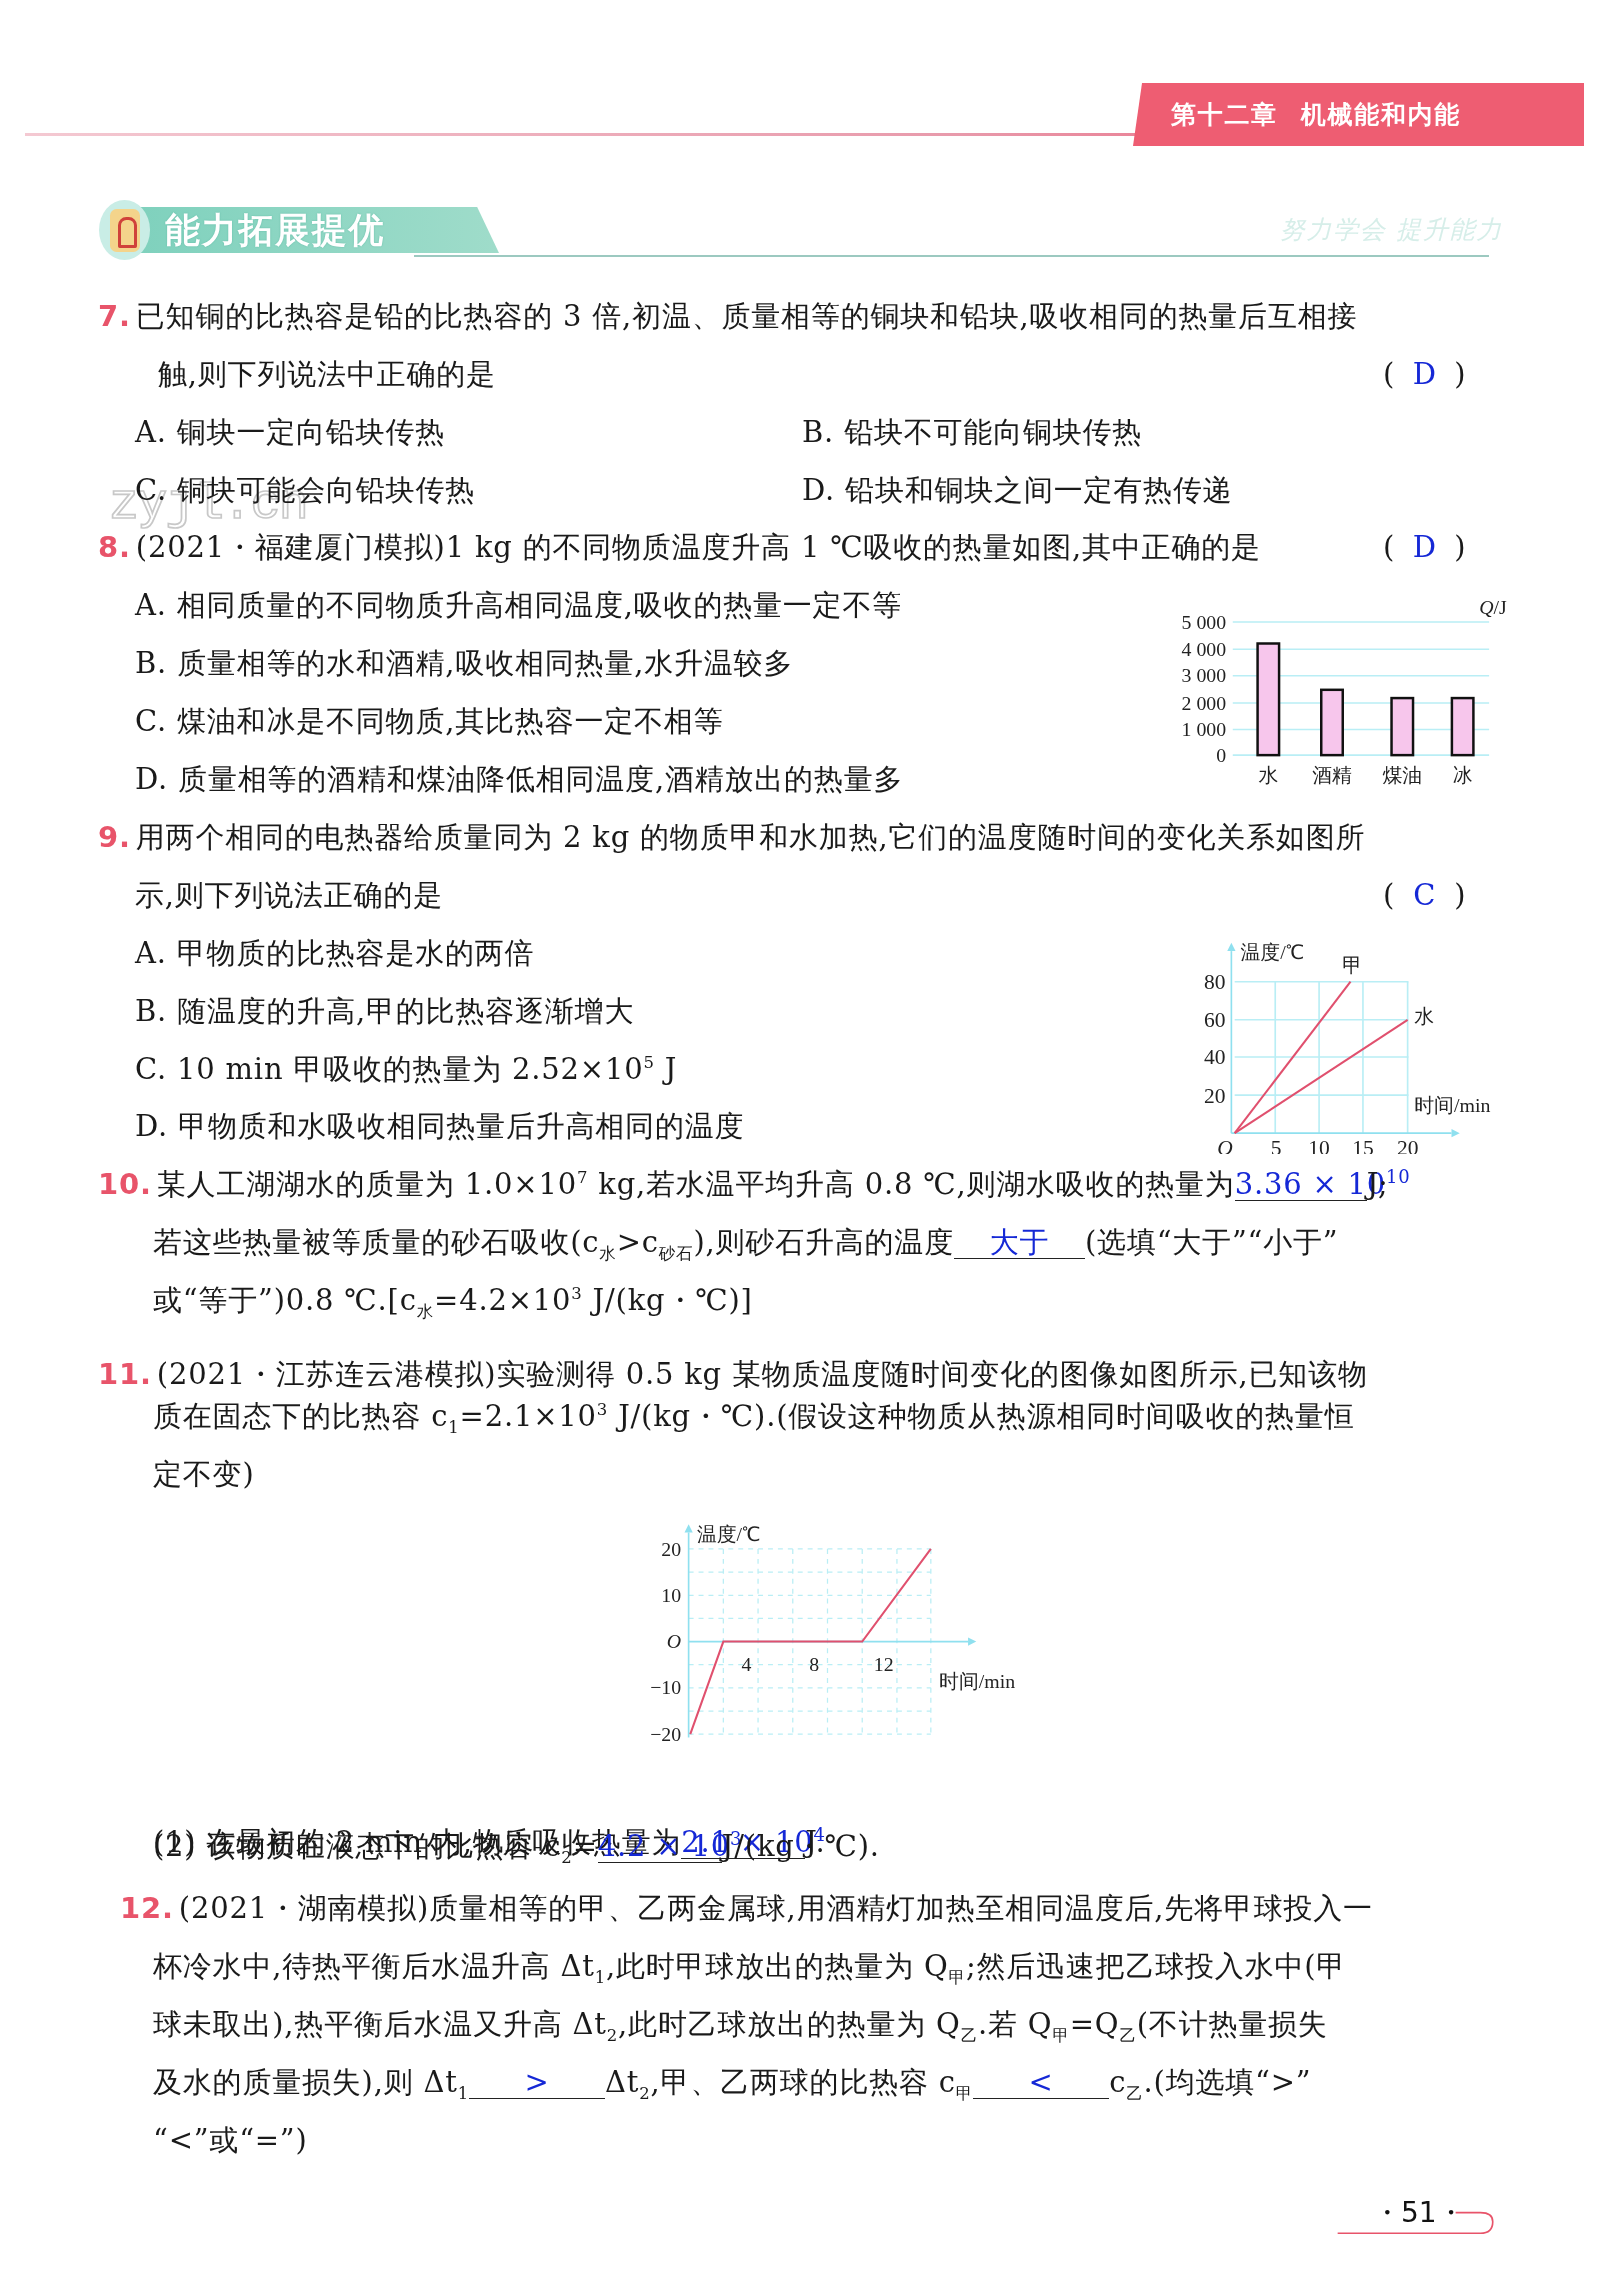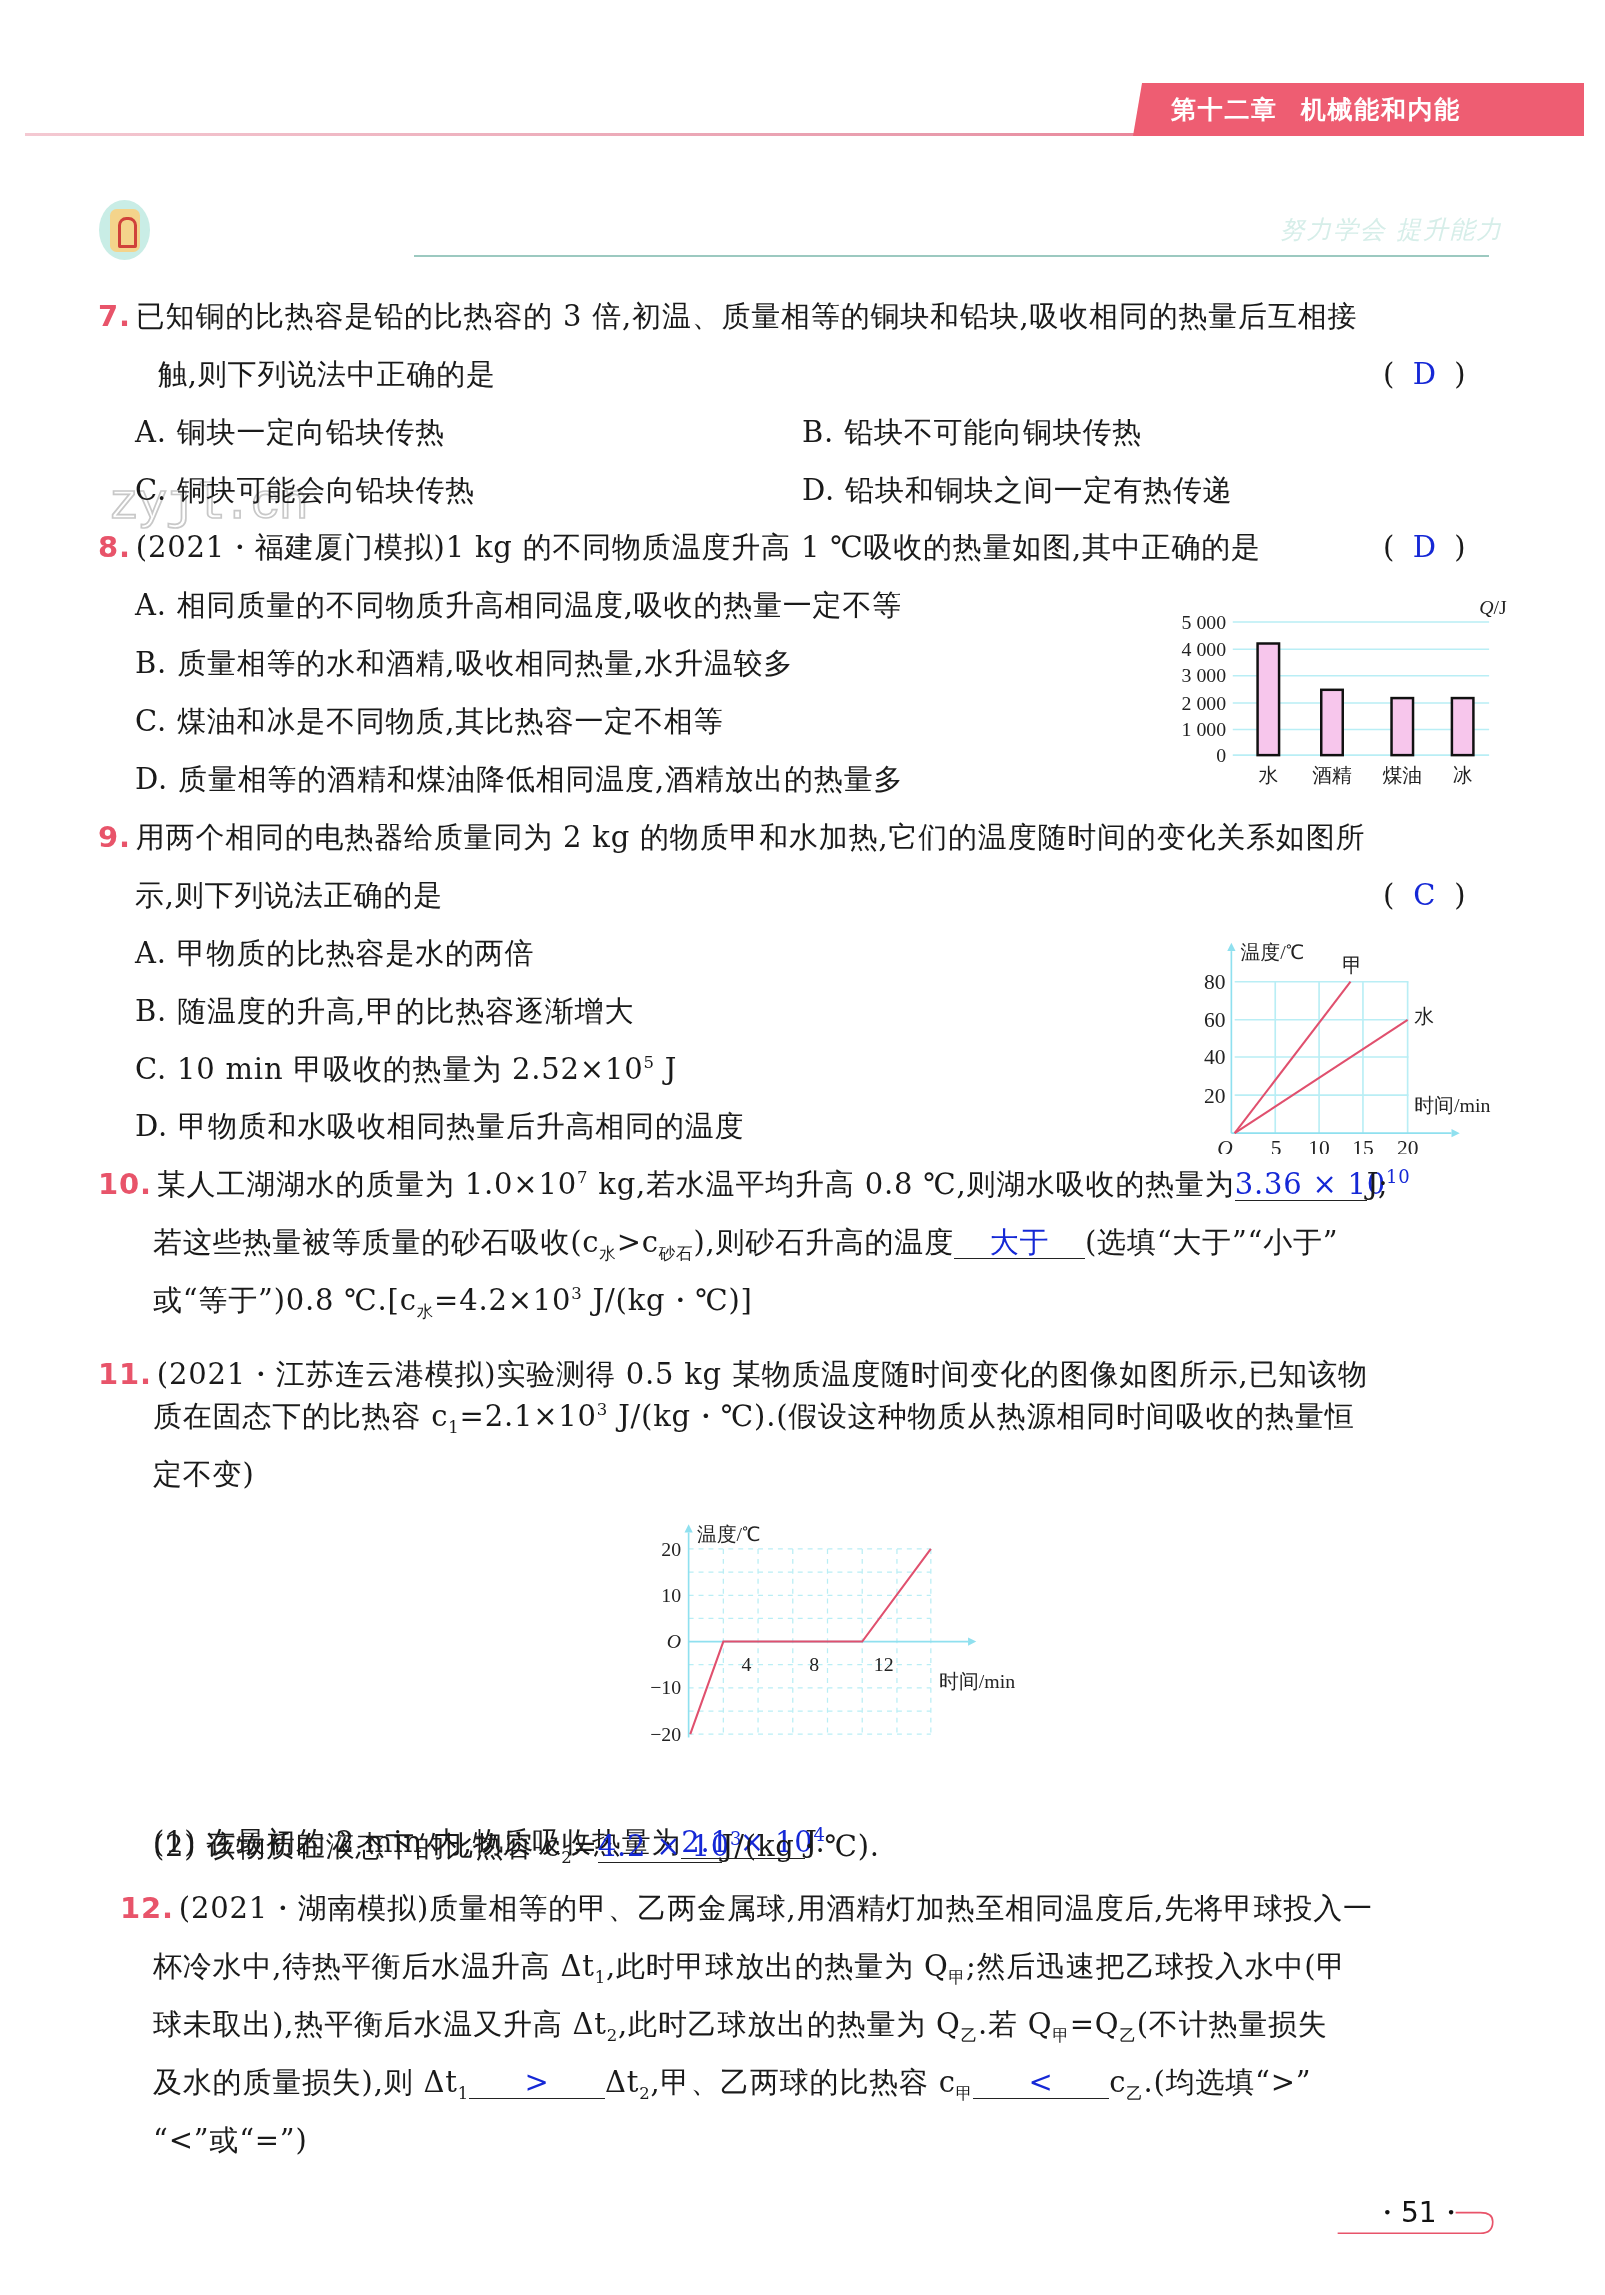--- a/index.html
+++ b/index.html
@@ -1,21 +1,21 @@
 <!DOCTYPE html>
 <html style="font-size:13.2px"><head>
 <meta charset="utf-8">
 <style>
   * { box-sizing: border-box; margin: 0; padding: 0; }
   html, body { width: 1606px; height: 2295px; background: #ffffff; }
   body { position: relative; font-family: "DejaVu Serif", "Liberation Serif", serif; color: #1a1a1a; overflow: hidden; }
 
   
   .hdr-line { position: absolute; left: 25px; top: 133px; width: 1555px; height: 2.5px; background: linear-gradient(90deg, #f4c9d2 0%, #e89aab 60%, #ee5570 100%); }
-  .chapter-tab { position: absolute; left: 1133px; top: 83px; width: 451px; height: 53px; background: #ee5d72; clip-path: polygon(2% 0, 100% 0, 100% 100%, 0 100%); display: flex; align-items: center; padding-left: 38px; }
+  .chapter-tab { position: absolute; left: 1133px; top: 83px; width: 451px; height: 63px; background: #ee5d72; clip-path: polygon(2% 0, 100% 0, 100% 100%, 0 100%); display: flex; align-items: center; padding-left: 38px; }
   .chapter-tab span { color: #fff; font-family: "DejaVu Sans", sans-serif; font-weight: bold; font-size: 25px; letter-spacing: 1.7px; }
   .chapter-tab .gap { display:inline-block; width: 23px; }
 
   
   .sec-banner { position: absolute; left: 99px; top: 201px; height: 58px; display: flex; align-items: center; }
   .sec-badge { width: 51px; height: 60px; border-radius: 50%; background: #c9ede6; display: flex; align-items: center; justify-content: center; position: relative; z-index: 2; }
   .sec-badge .inner { width: 30px; height: 43px; border-radius: 6.6px; background: #f4d48b; position: relative; }
   .sec-badge .inner::after { content: ""; position: absolute; left: 8.3px; top: 8.3px; width: 13.2px; height: 25px; border: 3.3px solid #d0423a; border-radius: 8.3px 8.3px 1.7px 1.7px; }
   .sec-pill { margin-left: -15px; height: 46px; width: 364px; background: linear-gradient(90deg, #7fd1bd, #9fdcca); clip-path: polygon(0 0, 94% 0, 100% 100%, 0 100%); display: flex; align-items: center; padding-left: 30px; }
   .sec-pill span { color: #fff; font-family: "DejaVu Sans", sans-serif; font-weight: bold; font-size: 35px; letter-spacing: 1.7px; text-shadow: 0 0 1.7px #5bb7a1; }
@@ -49,20 +49,23 @@
 <div class="chapter-tab">
   <span>第十二章</span>
   <span class="gap"></span>
   <span>机械能和内能</span>
 </div>
 
 <div class="sec-banner">
   <div class="sec-badge">
       <div class="inner"></div>
     </div>
+  <div class="sec-pill">
+    <span>能力拓展提优</span>
+  </div>
 </div>
 <div class="sec-line"></div>
 <div class="sec-slogan">努力学会 提升能力</div>
 
 <div class="watermark">zyjl.cn</div>
 
 <div class="line" style="left:98px; top:298px;">
   <span class="qnum">7.</span><span>已知铜的比热容是铅的比热容的 3 倍,初温、质量相等的铜块和铅块,吸收相同的热量后互相接</span>
 </div>
 <div class="line" style="left:135px; top:356px;margin-left:23px;">触,则下列说法中正确的是</div>

